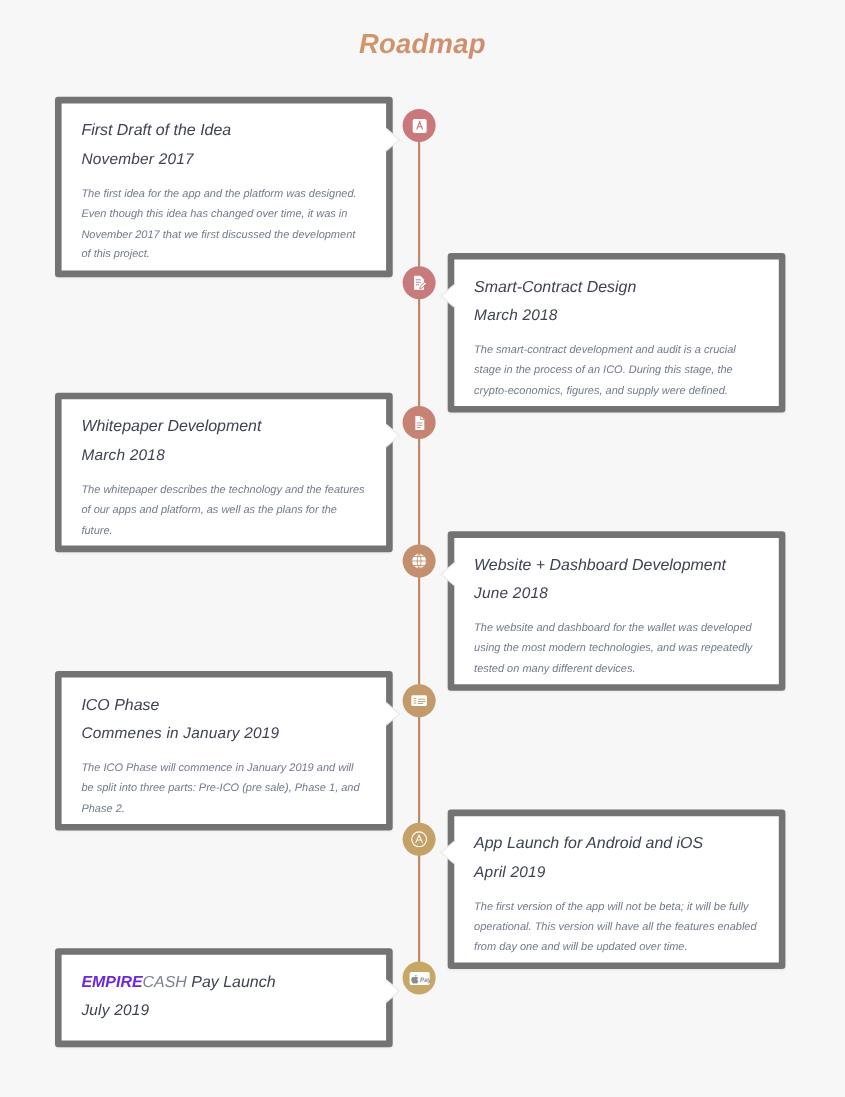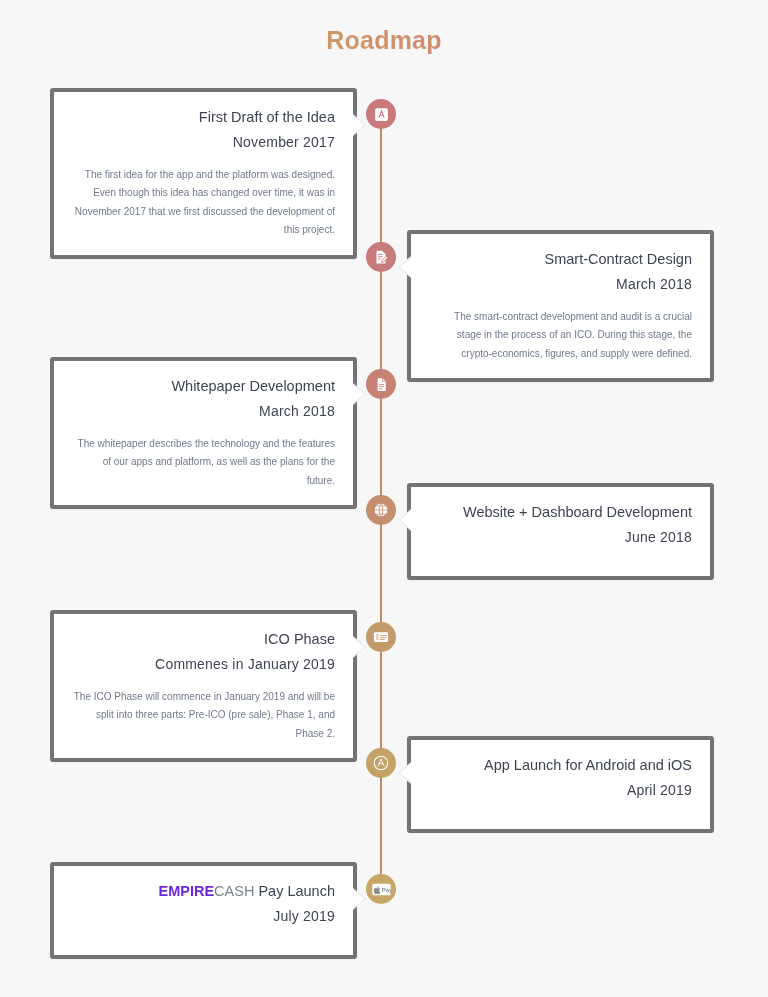--- a/index.html
+++ b/index.html
@@ -14,20 +14,21 @@
     background: #f7f7f7;
     font-family: "Liberation Sans", sans-serif;
     -webkit-font-smoothing: antialiased;
   }
 
   #roadmap-page {
     position: relative;
     width: 768px;
     height: 997px;
     overflow: hidden;
+    font-style: italic;
   }
 
   
   .page-title {
     position: absolute;
     top: 26px;
     left: 0;
     width: 768px;
     text-align: center;
     font-size: 25px;
@@ -56,25 +57,25 @@
     position: absolute;
     left: 0;
     width: 768px;
   }
 
   
   .tl-card {
     position: absolute;
     width: 307px;
     background: #ffffff;
-    border: 4px solid #737373;
+    border: 6px solid #737373;
     border-radius: 3px;
     box-shadow: 0 1px 2px rgba(0,0,0,0.045);
-    padding: 16px 18px 15px 18px;
-    text-align: right;
+    padding: 16px 18px 4px 18px;
+    text-align: left;
   }
   .tl-row.left  .tl-card { left: 50px; }
   .tl-row.right .tl-card { left: 407px; }
 
   
   .tl-card::before,
   .tl-card::after {
     content: "";
     position: absolute;
     top: 22px;
@@ -193,20 +194,21 @@
               <path d="M13.3 3.2v4.4H17.8" fill="none" stroke="#c68374" stroke-width="1.1"></path>
               <path d="M9 12h6 M9 15h6 M9 18h4" stroke="#c68374" stroke-width="1.2" stroke-linecap="round"></path>
             </svg>
           </span>
         </div>
       </div>
       <div class="tl-row right" style="top: 483px;">
         <div class="tl-card">
           <div class="card-title">Website + Dashboard Development</div>
           <div class="card-date">June 2018</div>
+          <div class="card-body">The website and dashboard for the wallet was developed using the most modern technologies, and was repeatedly tested on many different devices.</div>
         </div>
         <div class="tl-marker" style="top: 12px; background: rgb(196, 143, 110);">
           <span>
             <svg width="18" height="18" viewBox="0 0 24 24">
               <circle cx="12" cy="12" r="9" fill="#ffffff" stroke="none"></circle>
               <circle cx="12" cy="12" r="9" fill="none" stroke="#c48f6e" stroke-width="1.1"></circle>
               <path d="M3 12h18 M12 3c3 3.4 3 14.6 0 18 M12 3c-3 3.4-3 14.6 0 18 M5.2 6.5h13.6 M5.2 17.5h13.6" fill="none" stroke="#c48f6e" stroke-width="1.05"></path>
             </svg>
           </span>
         </div>
@@ -224,20 +226,21 @@
               <path d="M6 9.3h2.2 M6 12h2.2 M6 14.7h2.2" stroke="#c29a6b" stroke-width="1.3" stroke-linecap="round"></path>
               <path d="M11 10.2h8 M11 13h8 M11 15.4h5.5" stroke="#c29a6b" stroke-width="1.15" stroke-linecap="round"></path>
             </svg>
           </span>
         </div>
       </div>
       <div class="tl-row right" style="top: 736px;">
         <div class="tl-card">
           <div class="card-title">App Launch for Android and iOS</div>
           <div class="card-date">April 2019</div>
+          <div class="card-body">The first version of the app will not be beta; it will be fully operational. This version will have all the features enabled from day one and will be updated over time.</div>
         </div>
         <div class="tl-marker" style="top: 12px; background: rgb(196, 161, 103);">
           <span>
             <svg width="18" height="18" viewBox="0 0 24 24">
               <circle cx="12" cy="12" r="9" fill="none" stroke="#ffffff" stroke-width="1.4"></circle>
               <path d="M12 6.8 L8 16 M12 6.8 L16 16 M9.6 12.9h4.8" fill="none" stroke="#ffffff" stroke-width="1.25" stroke-linecap="round"></path>
             </svg>
           </span>
         </div>
       </div>

